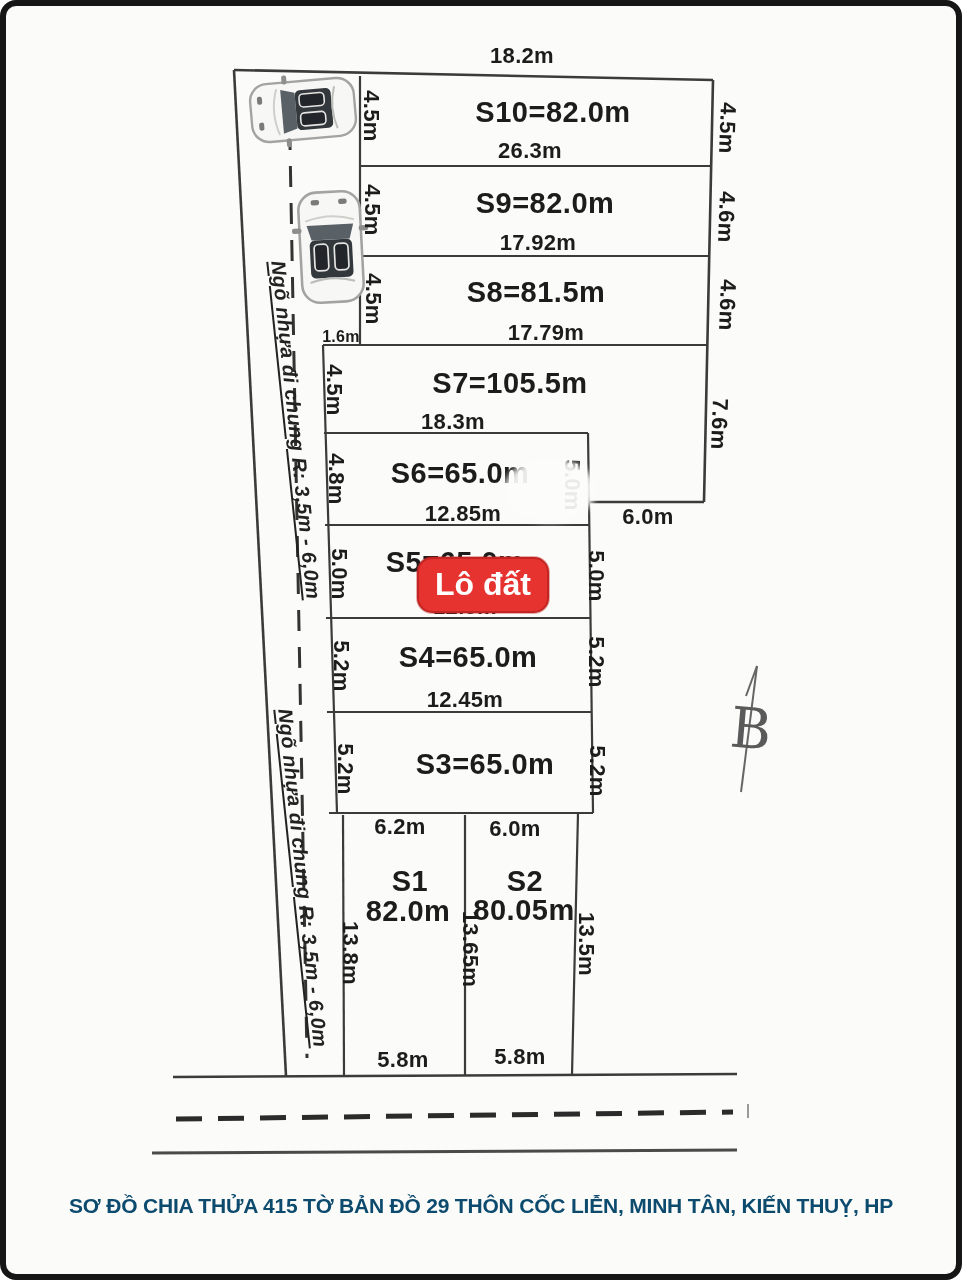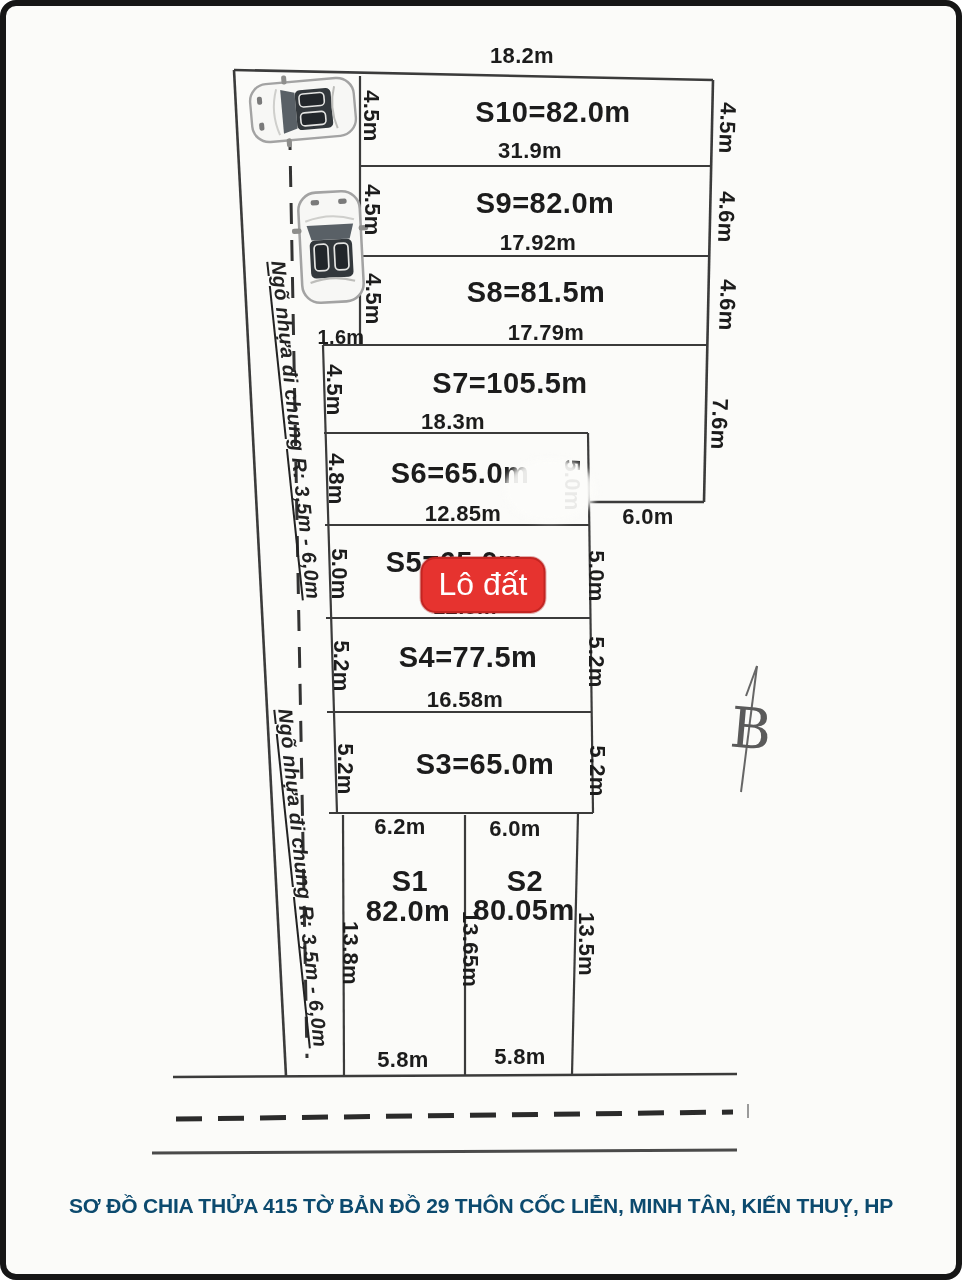--- a/index.html
+++ b/index.html
@@ -7,41 +7,41 @@
     position:relative;width:962px;height:1280px;box-sizing:border-box;
     background:#fbfbf9;border:6px solid #161616;border-radius:16px;overflow:hidden;
     font-family:"Liberation Sans",sans-serif;
   }
   svg.layer{position:absolute;left:0;top:0;}
   .lbl{
     position:absolute;transform:translate(-50%,-50%);
     font-family:"Liberation Sans",sans-serif;font-size:22px;font-weight:bold;
     color:#1c1c1c;white-space:nowrap;line-height:1;letter-spacing:.3px;
   }
-  .sm{font-size:20px;}
+  .sm{font-size:16px;}
   .rot{transform:translate(-50%,-50%) rotate(90deg);}
   .rotr{transform:translate(-50%,-50%) rotate(92deg);}
   .plotname{
     font-size:29px;
     text-underline-offset:4px;text-decoration-thickness:2.5px;letter-spacing:.5px;
   }
   .alley{
     transform:translate(-50%,-50%) rotate(84deg);
     font-size:20px;font-style:italic;text-decoration:underline;
     text-underline-offset:3px;color:#222;letter-spacing:.5px;
   }
   .mainroad{
     font-size:25px;font-style:italic;text-decoration:underline;
     text-underline-offset:3px;letter-spacing:.5px;
   }
   .caption{font-size:21px;letter-spacing:-0.2px;color:#0c4a6e;}
   .badge{
     position:absolute;transform:translate(-50%,-50%);
     background:#e6332f;color:#ffffff;font-family:"Liberation Sans",sans-serif;
-    font-size:32px;font-weight:normal;line-height:1;
+    font-size:32px;font-weight:bold;line-height:1;
     padding:9px 16px 11px 16px;border-radius:15px;border:2px solid #c32522;
     white-space:nowrap;box-shadow:0 0 0 1px rgba(180,30,30,.35);text-align:center;
   }
   .northB{
     position:absolute;transform:translate(-50%,-50%) rotate(5deg);
     font-family:"DejaVu Serif",serif;font-size:56px;color:#5a5a5a;line-height:1;
   }
   .smudge{
     position:absolute;left:498px;top:452px;width:92px;height:64px;border-radius:50%;
     background:rgba(252,252,250,.92);filter:blur(3px);
@@ -116,34 +116,34 @@
   </svg>
 
   <div class="lbl" style="left:516px;top:50px">18.2m</div>
 
   <div class="lbl plotname" style="left:547px;top:106px">S10=82.0m</div>
   <div class="lbl plotname" style="left:539px;top:197px">S9=82.0m</div>
   <div class="lbl plotname" style="left:530px;top:286px">S8=81.5m</div>
   <div class="lbl plotname" style="left:504px;top:377px">S7=105.5m</div>
   <div class="lbl plotname" style="left:454px;top:467px">S6=65.0m</div>
   <div class="lbl plotname" style="left:449px;top:556px">S5=65.0m</div>
-  <div class="lbl plotname" style="left:462px;top:651px">S4=77.5m</div>
+  <div class="lbl plotname" style="left:462px;top:651px">S4=65.0m</div>
   <div class="lbl plotname" style="left:479px;top:758px">S3=65.0m</div>
   <div class="lbl plotname" style="left:404px;top:875px">S1</div>
   <div class="lbl plotname" style="left:402px;top:905px">82.0m</div>
   <div class="lbl plotname" style="left:519px;top:875px">S2</div>
   <div class="lbl plotname" style="left:518px;top:904px">80.05m</div>
 
-  <div class="lbl" style="left:524px;top:145px">31.9m</div>
+  <div class="lbl" style="left:524px;top:145px">26.3m</div>
   <div class="lbl" style="left:532px;top:237px">17.92m</div>
   <div class="lbl" style="left:540px;top:327px">17.79m</div>
   <div class="lbl" style="left:447px;top:416px">18.3m</div>
   <div class="lbl" style="left:457px;top:508px">12.85m</div>
   <div class="lbl" style="left:459px;top:601px">12.5m</div>
-  <div class="lbl" style="left:459px;top:694px">16.58m</div>
+  <div class="lbl" style="left:459px;top:694px">12.45m</div>
   <div class="lbl" style="left:394px;top:821px">6.2m</div>
   <div class="lbl" style="left:509px;top:823px">6.0m</div>
   <div class="lbl" style="left:397px;top:1054px">5.8m</div>
   <div class="lbl" style="left:514px;top:1051px">5.8m</div>
   <div class="lbl sm" style="left:335px;top:331px">1.6m</div>
   <div class="lbl" style="left:642px;top:511px">6.0m</div>
 
   <div class="lbl rot" style="left:365px;top:110px">4.5m</div>
   <div class="lbl rot" style="left:366px;top:204px">4.5m</div>
   <div class="lbl rot" style="left:367px;top:293px">4.5m</div>

